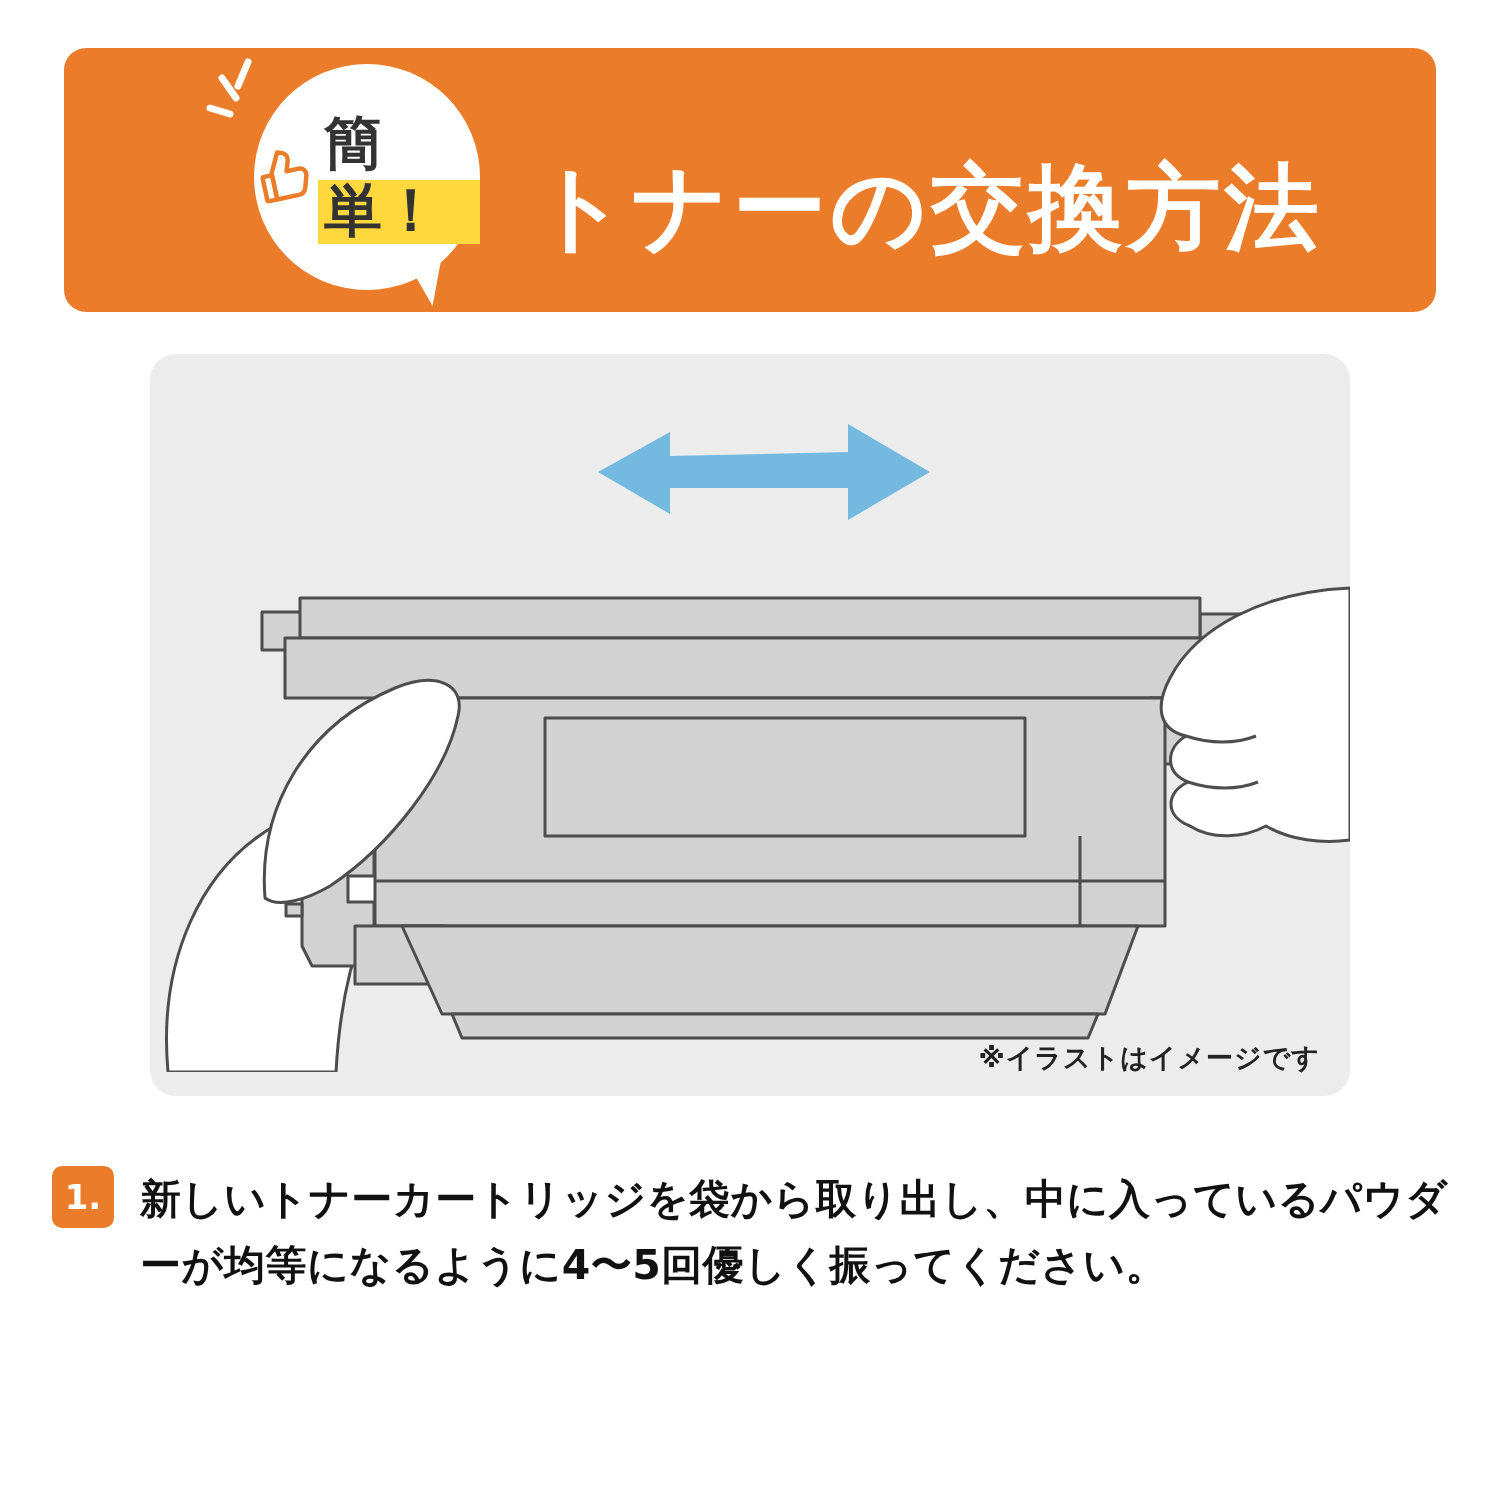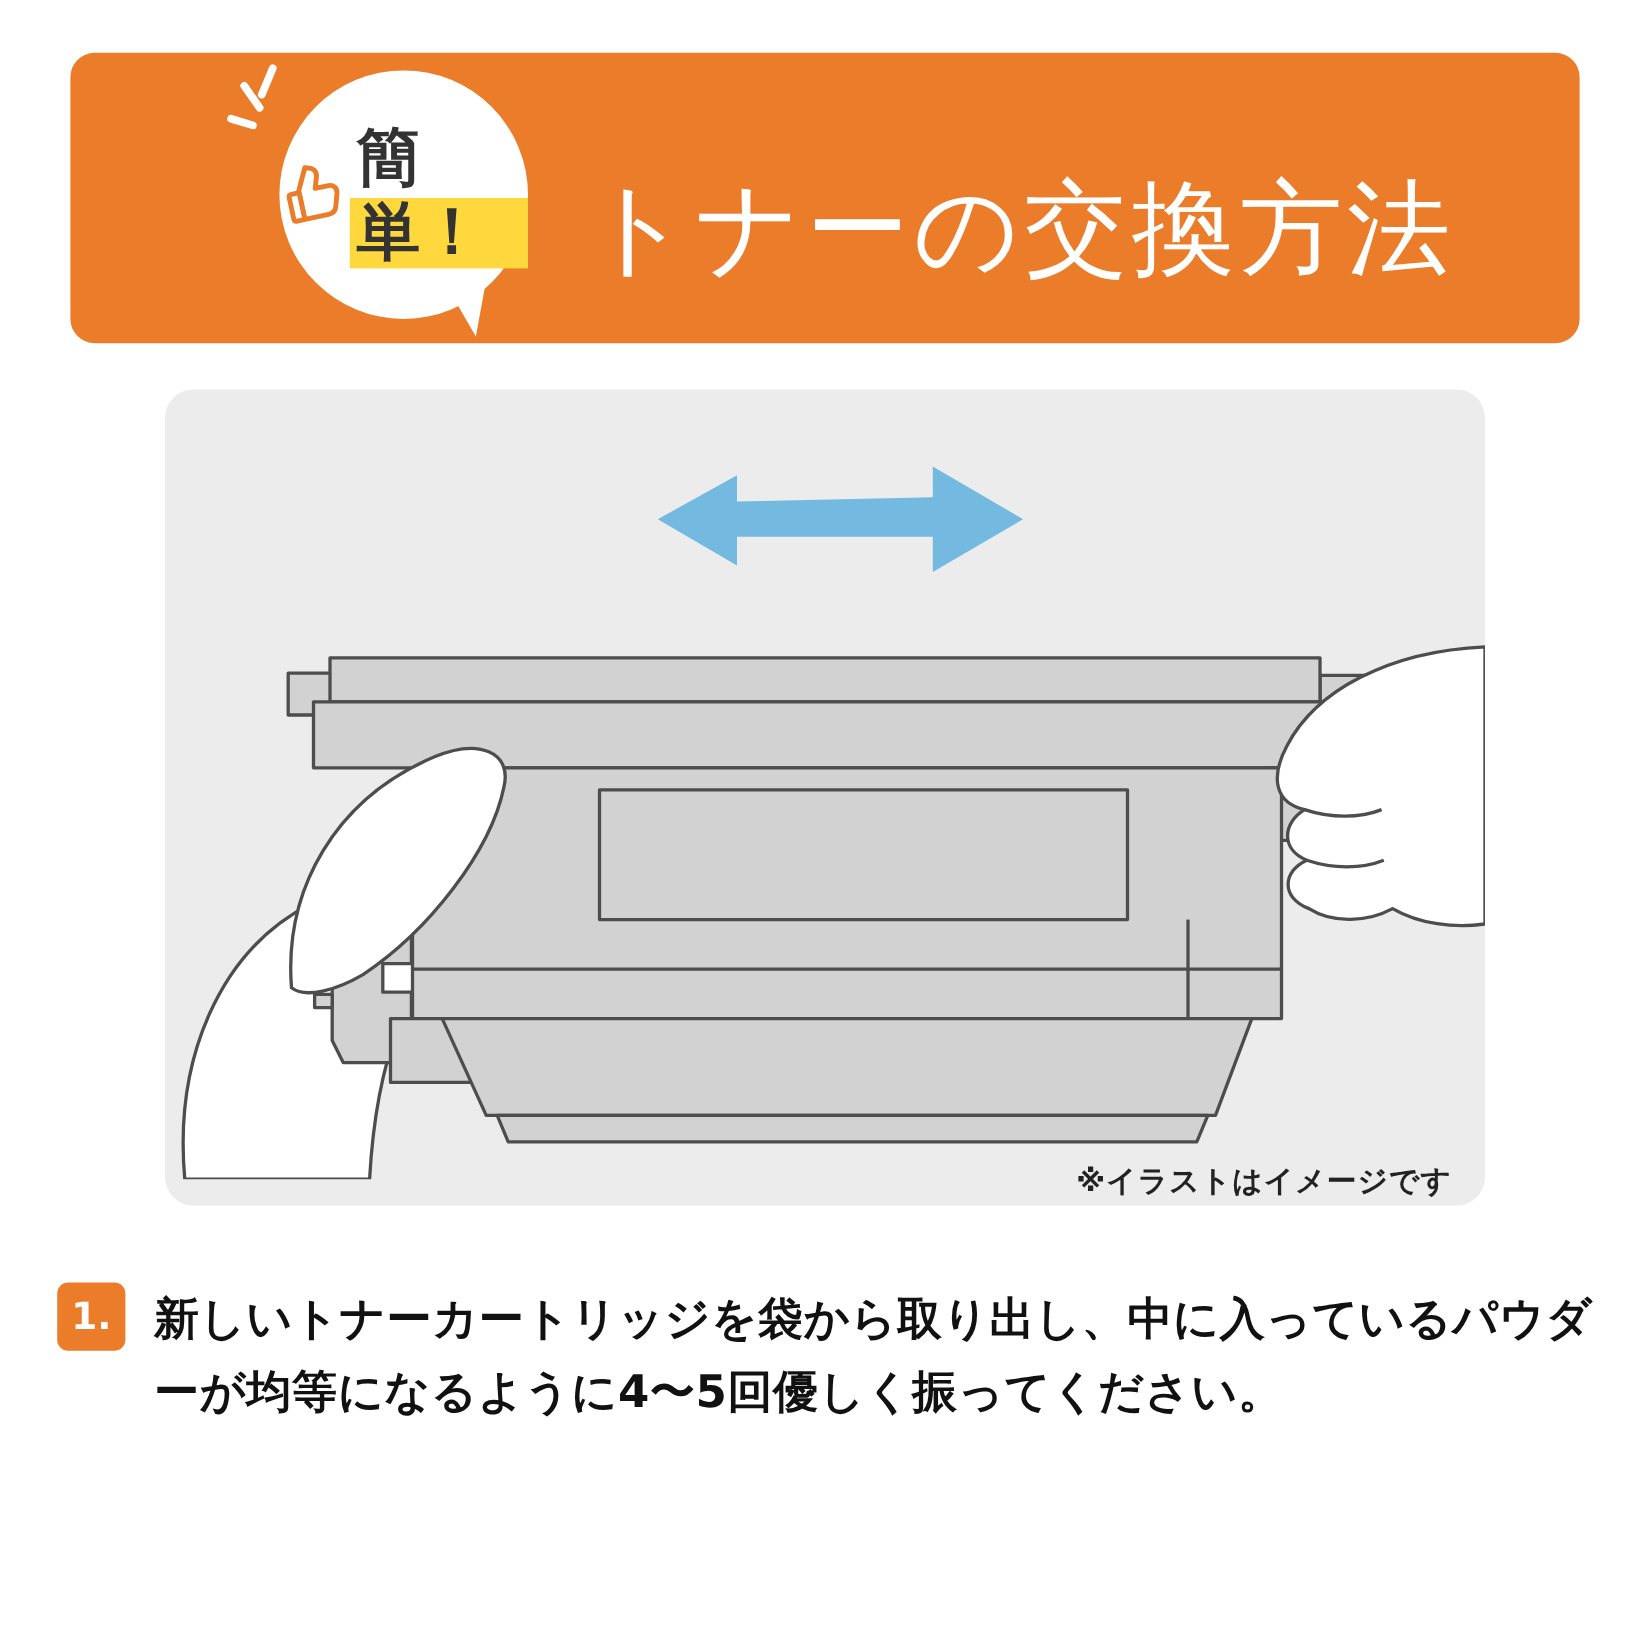--- a/index.html
+++ b/index.html
@@ -25,34 +25,34 @@
     gap:2px; z-index:2;
   }
   .bubble-label {
     font-size:58px; font-weight:900; color:#333333; line-height:1.15;
     background:linear-gradient(transparent 52%, #FFD83D 52%);
     padding:0 6px;
   }
   .banner-title {
     position:absolute; left:468px; top:0; height:320px;
     display:flex; align-items:center;
-    color:#ffffff; font-size:94px; font-weight:400; letter-spacing:4px;
+    color:#ffffff; font-size:94px; font-weight:700; letter-spacing:4px;
     white-space:nowrap; z-index:2;
   }
   .burst { position:absolute; left:140px; top:8px; z-index:2; }
 
   
   .panel {
     position:absolute; left:150px; top:354px; width:1200px; height:742px;
     background:#ECECEC; border-radius:26px; overflow:hidden;
   }
   .arrow-wrap { position:absolute; left:448px; top:68px; width:332px; height:100px; }
   .cartridge-wrap { position:absolute; left:0; top:222px; width:1200px; height:496px; }
   .panel-note {
-    position:absolute; right:30px; bottom:4px;
+    position:absolute; right:30px; bottom:20px;
     font-size:27px; font-weight:700; color:#222222; letter-spacing:1px;
   }
 
   
   .step-badge {
     position:absolute; left:52px; top:1166px; width:62px; height:62px;
     background:#EB7C2A; border-radius:10px;
     color:#ffffff; display:flex; align-items:center; justify-content:center;
     font-size:34px; font-weight:800;
   }

